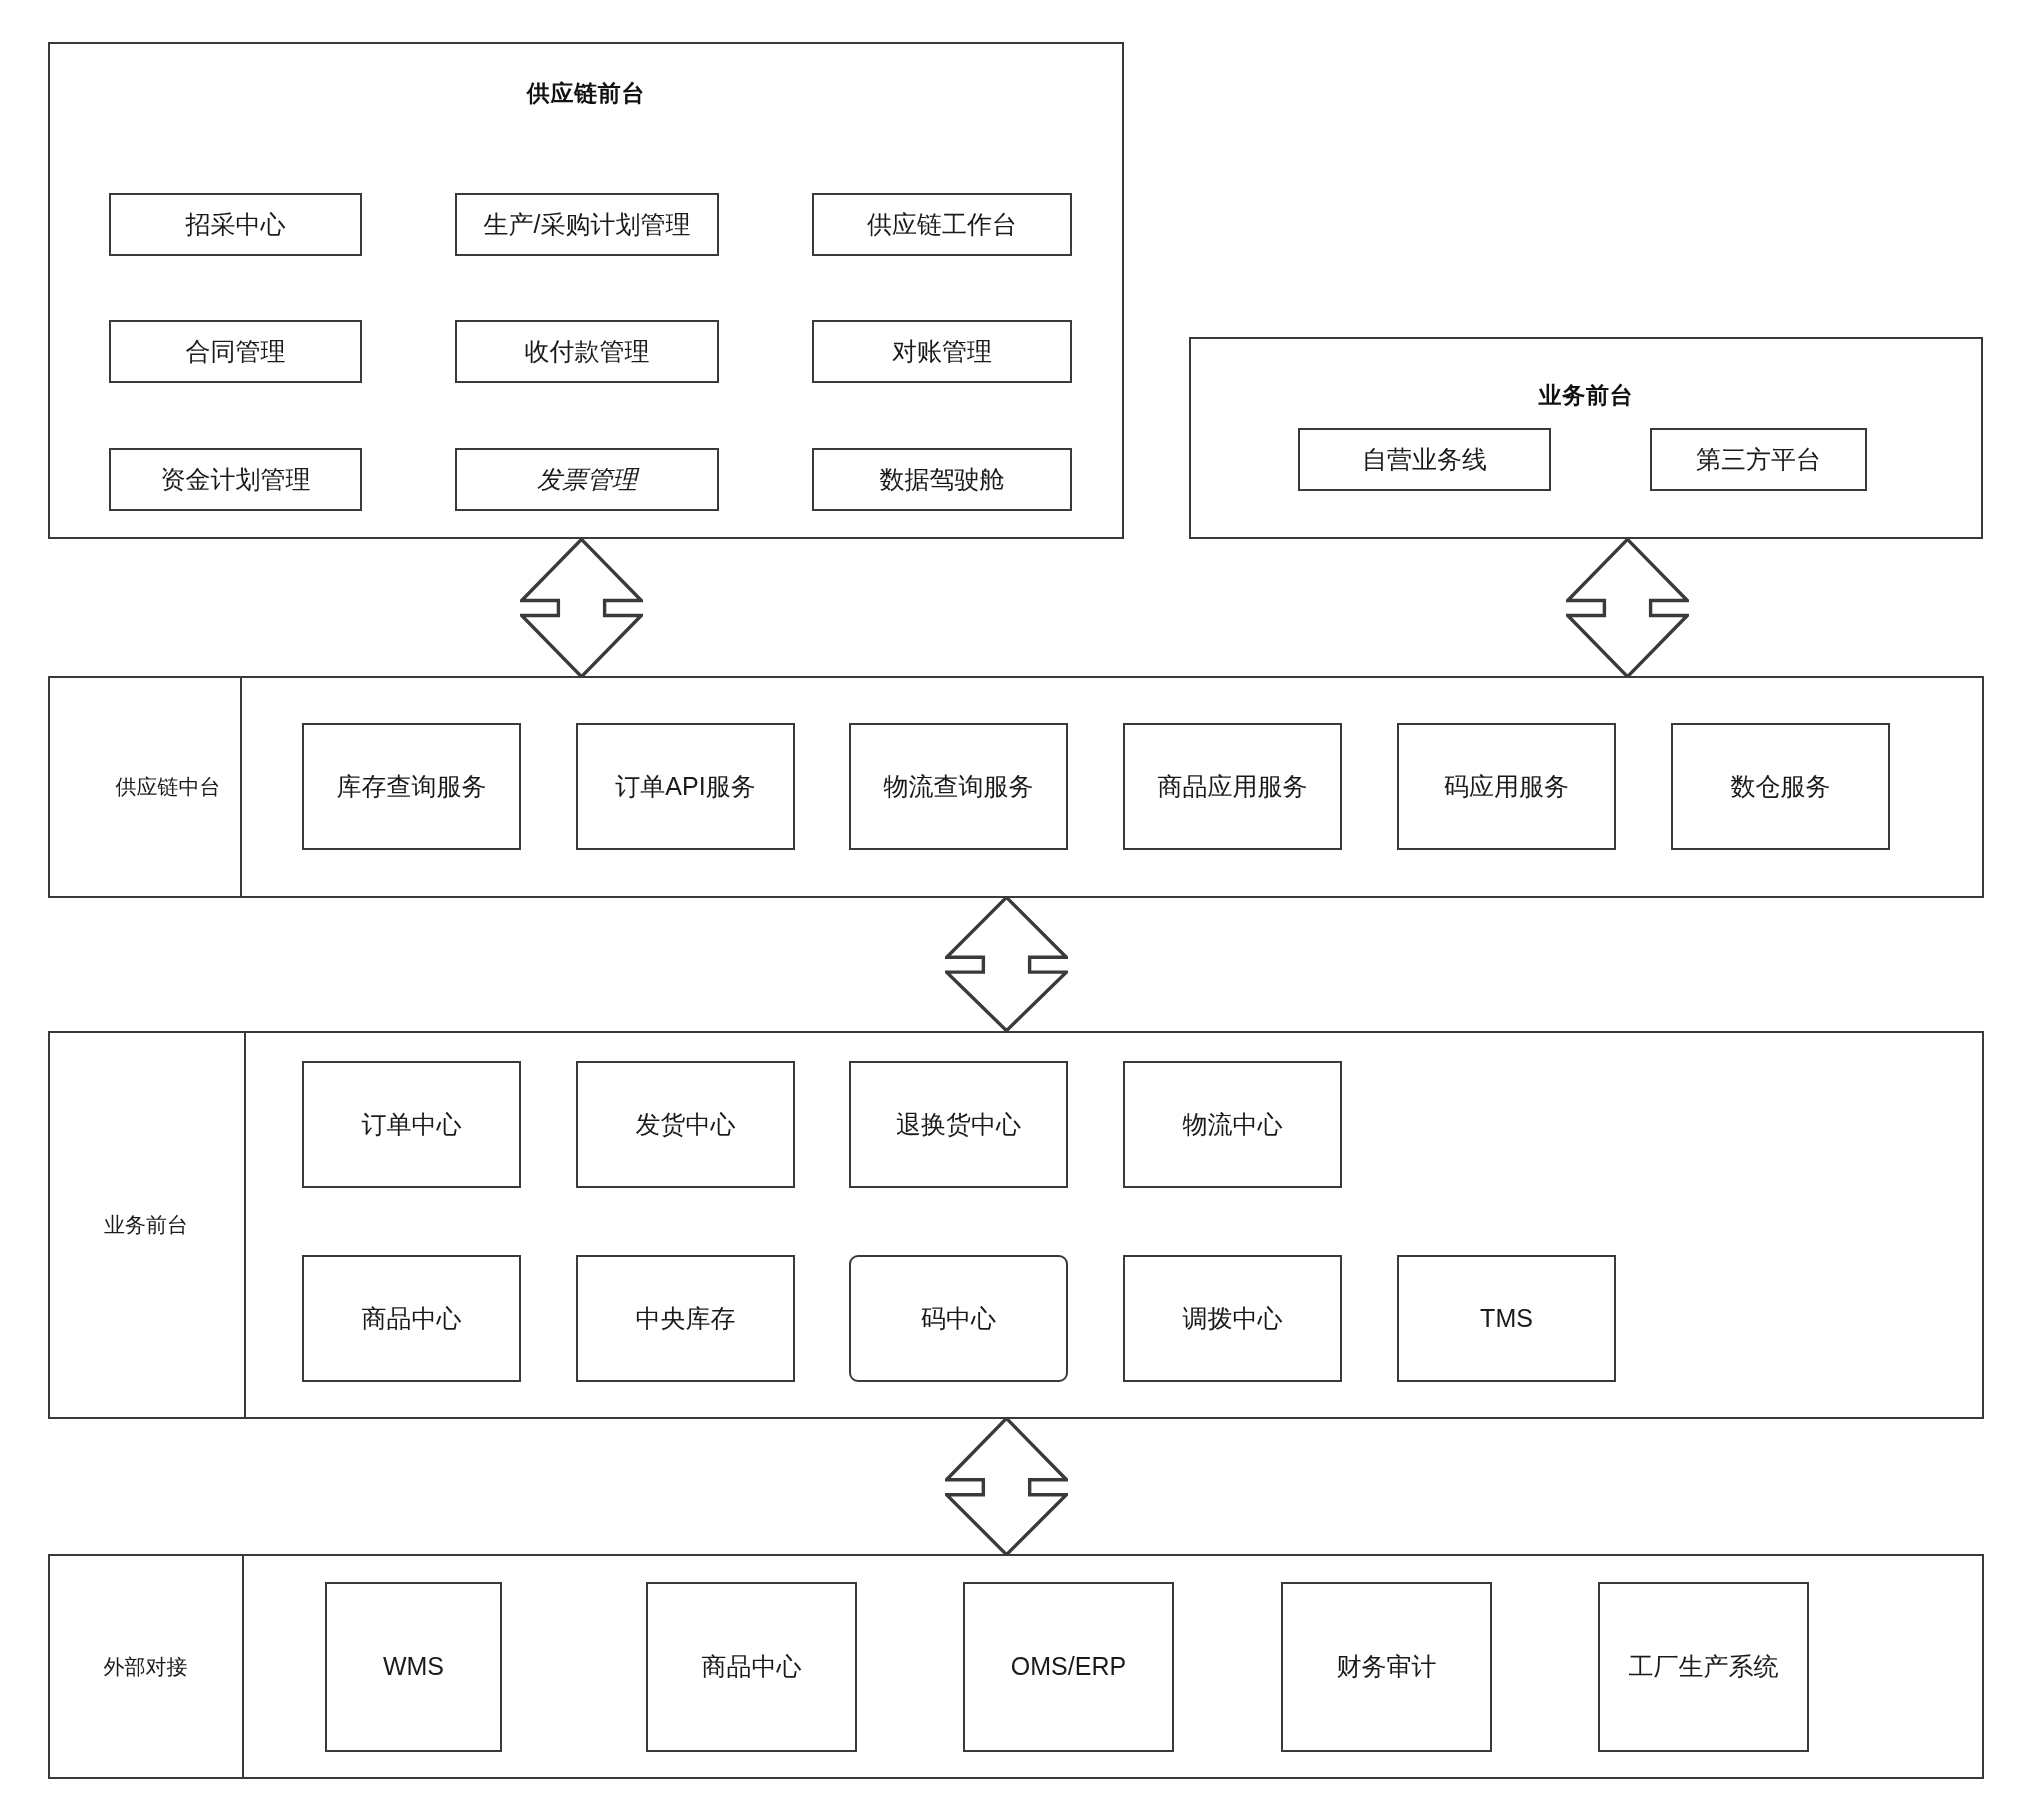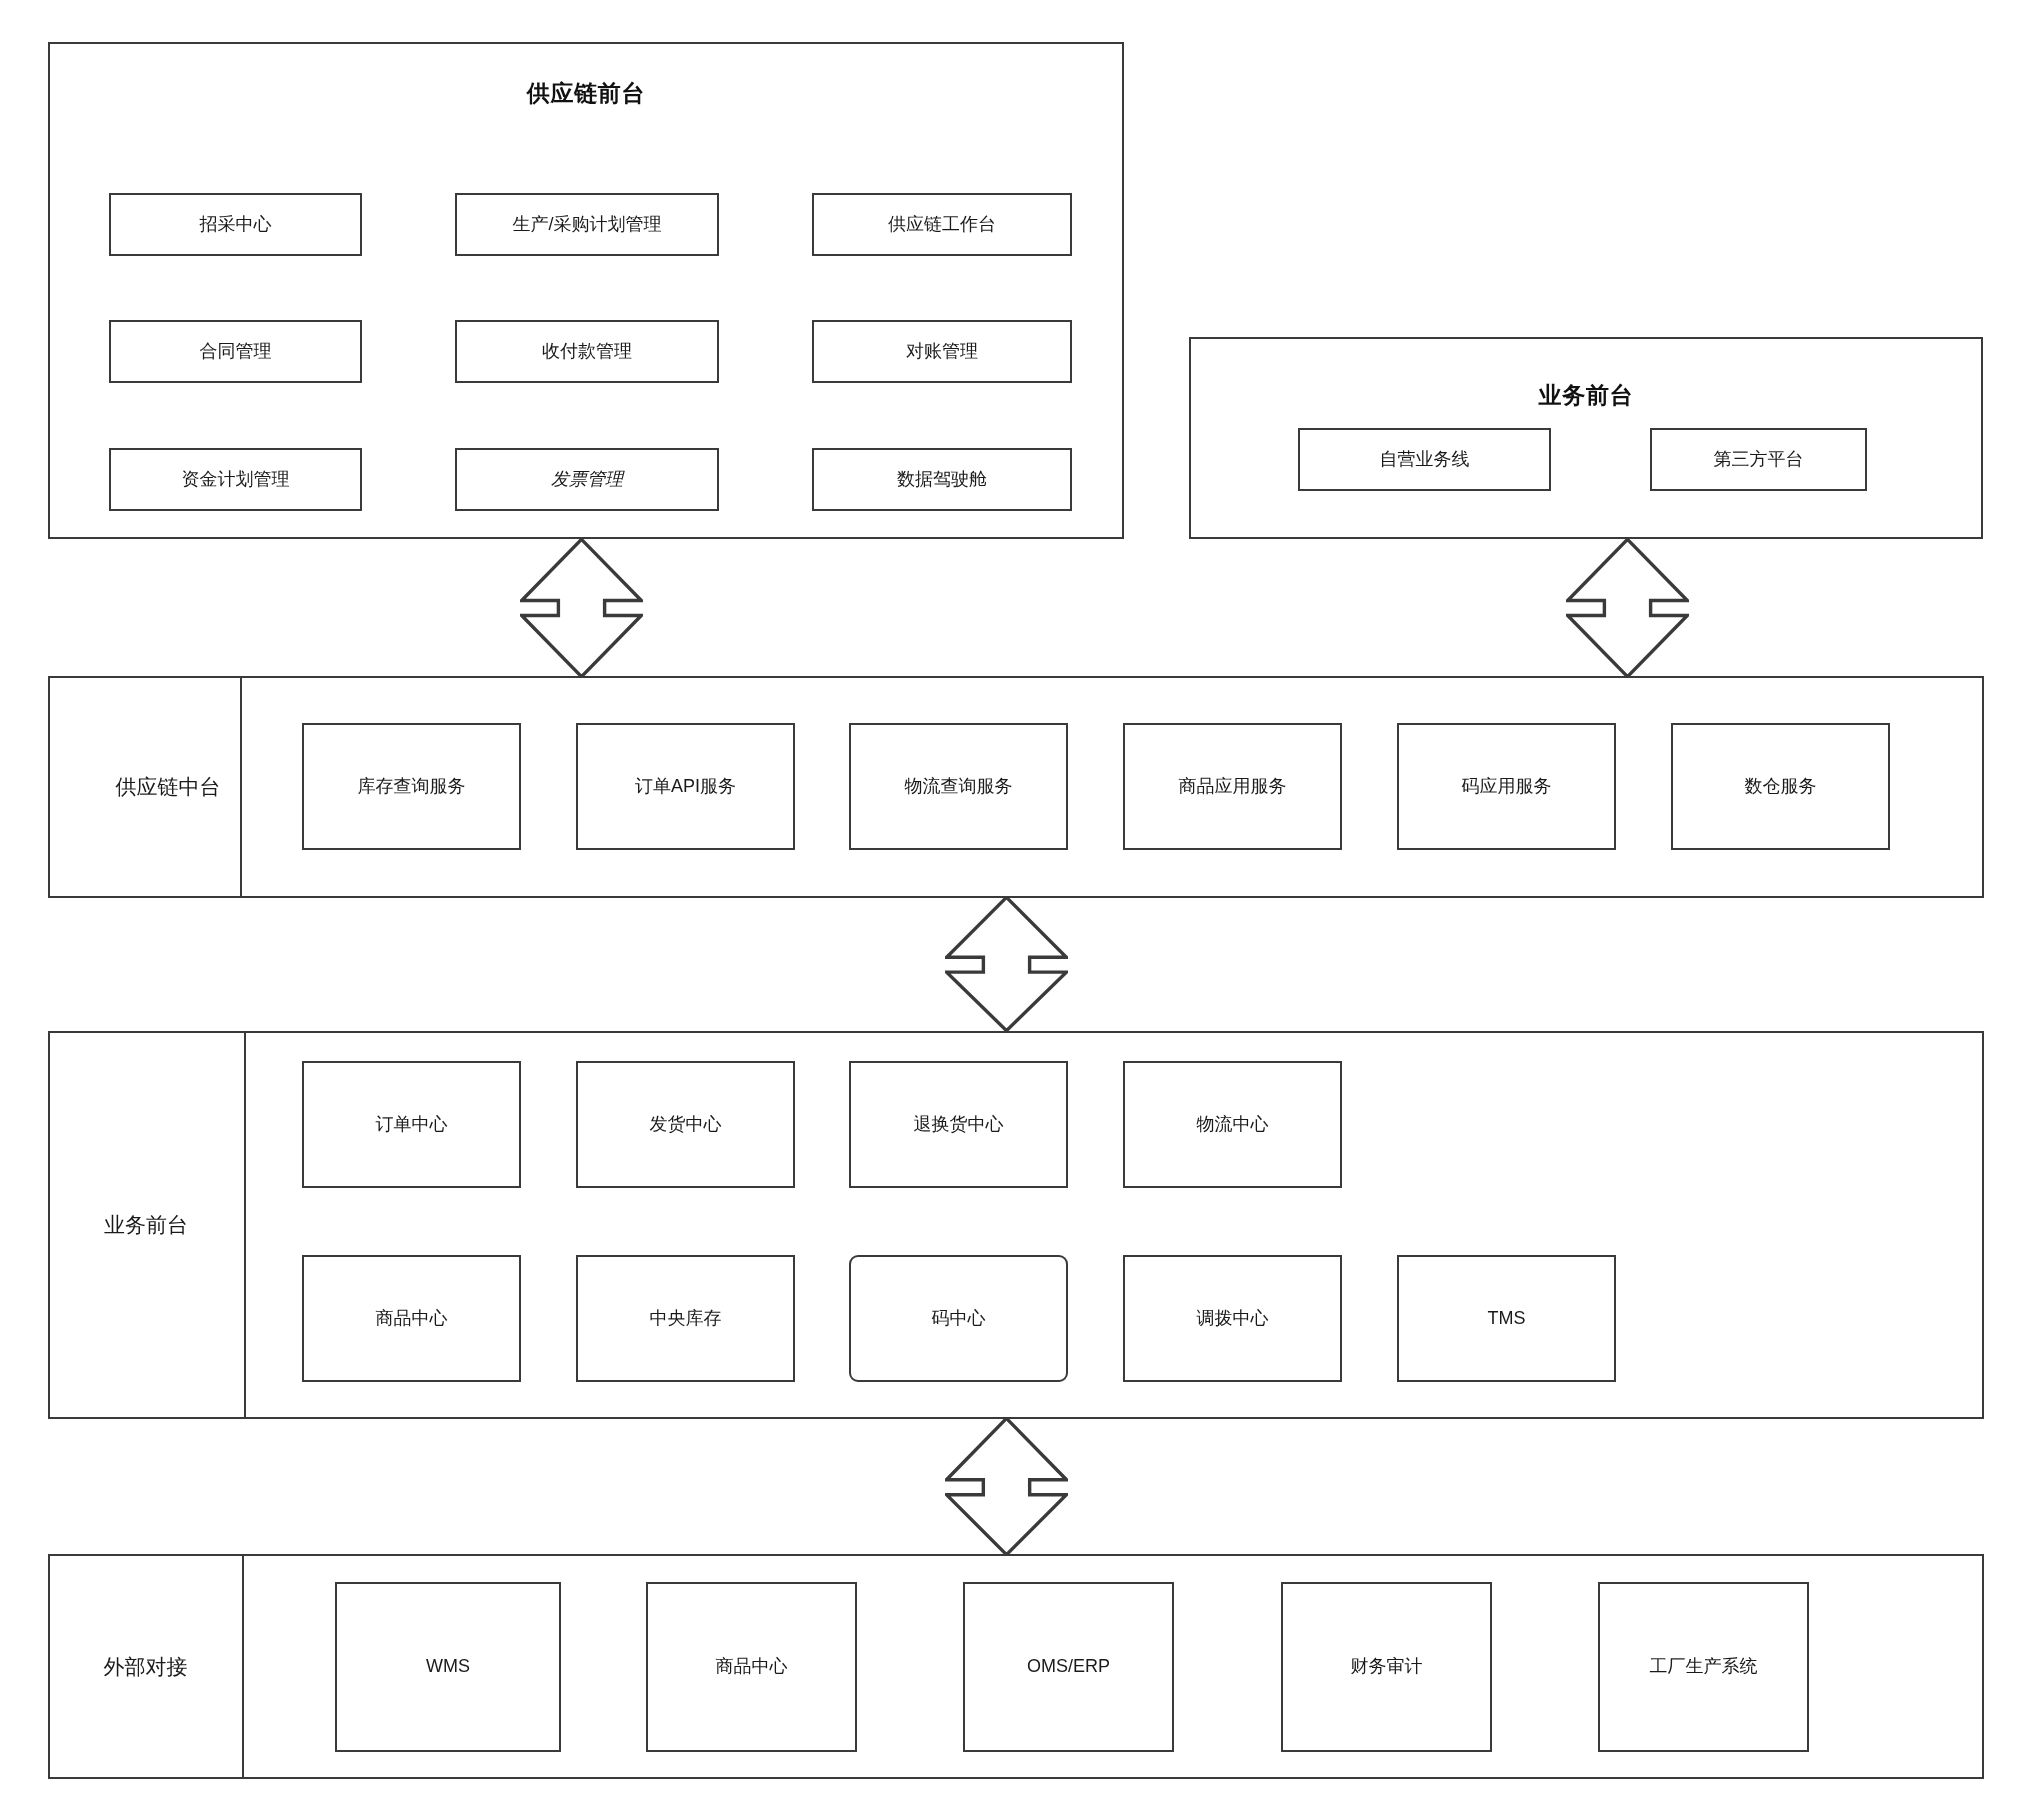--- a/index.html
+++ b/index.html
@@ -50,21 +50,21 @@
   }
   .node {
     position: absolute;
     border: 2px solid #3a3a3a;
     background: #ffffff;
     box-sizing: border-box;
     display: flex;
     align-items: center;
     justify-content: center;
     text-align: center;
-    font-size: 18px;
+    font-size: 25px;
     line-height: 1.42;
     color: #1a1a1a;
     padding: 1.4px 4.1px;
   }
   .arrow {
     position: absolute;
   }
   .arrow svg {
     display: block;
   }
@@ -120,21 +120,21 @@
   <div class="node" style="left:302px; top:1255px; width:219px; height:127px;">商品中心</div>
   <div class="node" style="left:576px; top:1255px; width:219px; height:127px;">中央库存</div>
   <div class="node" style="left:849px; top:1255px; width:219px; height:127px;border-radius:9px;">码中心</div>
   <div class="node" style="left:1123px; top:1255px; width:219px; height:127px;">调拨中心</div>
   <div class="node" style="left:1397px; top:1255px; width:219px; height:127px;">TMS</div>
 
   <div class="panel" style="left:48px; top:1554px; width:1936px; height:225px;"></div>
   <div class="divider" style="left:242px; top:1554px; height:225px;"></div>
   <div class="side-label" style="left:48px; top:1554px; width:195px; height:225px;">外部对接</div>
 
-  <div class="node" style="left:335px; top:1582px; width:226px; height:170px;">WMS</div>
+  <div class="node" style="left:325px; top:1582px; width:177px; height:170px;">WMS</div>
   <div class="node" style="left:646px; top:1582px; width:211px; height:170px;">商品中心</div>
   <div class="node" style="left:963px; top:1582px; width:211px; height:170px;">OMS/ERP</div>
   <div class="node" style="left:1281px; top:1582px; width:211px; height:170px;">财务审计</div>
   <div class="node" style="left:1598px; top:1582px; width:211px; height:170px;">工厂生产系统</div>
 
   <div class="arrow" style="left:520px; top:538px; width:123px; height:140px;">
     <svg width="123" height="140" viewBox="0 0 180 206">
       <polygon points="90,2 178,92 124,92 124,114 178,114 90,204 2,114 56,114 56,92 2,92" fill="#ffffff" stroke="#3a3a3a" stroke-width="5" stroke-linejoin="miter"></polygon>
     </svg>
   </div>

